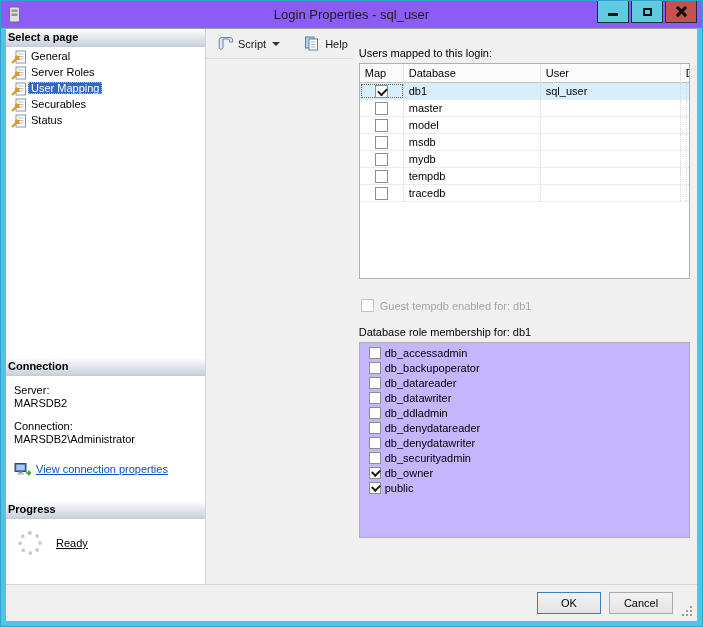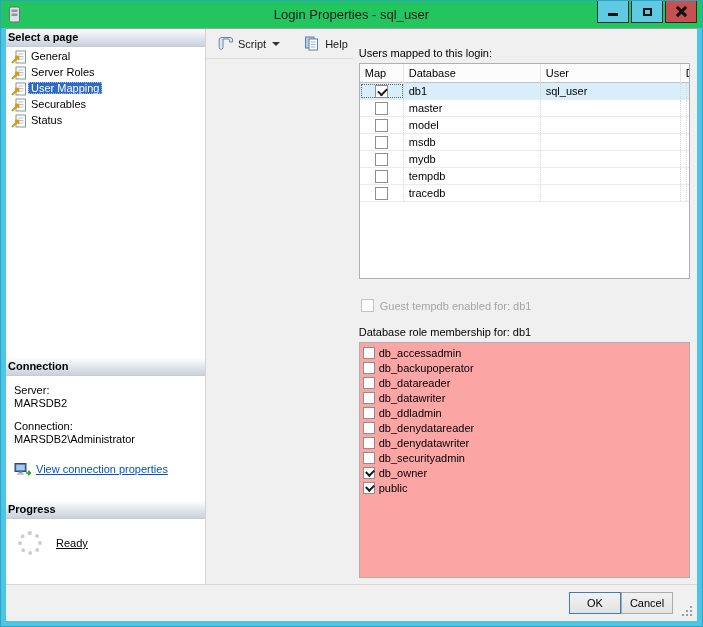--- a/index.html
+++ b/index.html
@@ -5,21 +5,21 @@
   * { margin:0; padding:0; box-sizing:border-box; }
   html,body { font-family:"Liberation Sans", sans-serif; background:#888; }
   .window{
     position:relative; width:703px; height:627px;
     background:#4ec5e4;
     border:1px solid #2da4c4;
     display:flex; flex-direction:column;
   }
   
   .titlebar{
-    height:27px; background:#22c55e; display:flex; align-items:center;
+    height:27px; background:#8b5cf6; display:flex; align-items:center;
     padding-left:7px; position:relative; flex:0 0 auto;
   }
   .app-icon{ width:13px; height:17px; display:inline-block; }
   .title{ position:absolute; left:0; right:0; text-align:center;
     font-size:13px; color:#1c1c1c; pointer-events:none; }
   .win-controls{ position:absolute; top:0; right:5px; display:flex; }
   .wbtn{ width:32px; height:22px; border:1px solid #16303a; border-top:none;
     background:#60cae2; display:flex; align-items:center; justify-content:center; margin-left:2px; }
   .wbtn.close{ background:#c75050; }
   .glyph-min{ width:10px; height:3px; background:#111; margin-top:6px; }
@@ -90,32 +90,32 @@
   
   .checkbox{ position:relative; width:13px; height:13px; background:#fff;
     border:1px solid #8e8e8e; display:inline-block; flex:0 0 13px; }
   .checkbox.checked::after{ content:""; position:absolute; left:2px; top:2px; width:7px; height:4px;
     border-left:2px solid #1a1a1a; border-bottom:2px solid #1a1a1a; transform:rotate(-45deg); }
   .checkbox.disabled{ border-color:#c3c3c3; background:#fdfdfd; }
   
   .guest-row{ display:flex; align-items:center; margin:0 0 14px 2px; }
   .guest-label{ font-size:11px; color:#a6a6a6; margin-left:6px; }
   
-  .role-list{ background:#fca5a5; border:1px solid #b0b0b3; height:236px; padding:2px 0 0 3px;
+  .role-list{ background:#c4b5fd; border:1px solid #b0b0b3; height:196px; padding:2px 0 0 9px;
     overflow:hidden; }
   .role-item{ display:flex; align-items:center; height:15px; }
   .role-item .checkbox{ width:12px; height:12px; flex:0 0 12px; }
   .role-item .checkbox.checked::after{ left:2px; top:1px; width:6px; height:4px; }
   .role-label{ font-size:11px; margin-left:4px; }
   
   .footer{ flex:0 0 37px; border-top:1px solid #d6d6d6; background:#f0f0f0;
     display:flex; align-items:center; justify-content:flex-end; padding-right:24px; position:relative; }
-  .btn{ width:52px; height:22px; font-size:11px; font-family:"Liberation Sans", sans-serif;
+  .btn{ width:64px; height:22px; font-size:11px; font-family:"Liberation Sans", sans-serif;
     background:linear-gradient(180deg,#f2f2f2,#e3e3e3); border:1px solid #ababab; cursor:pointer;
-    margin-left:0; color:#000; }
+    margin-left:8px; color:#000; }
   .btn.ok{ border-color:#3c7fb1; }
   .resize-grip{ position:absolute; right:3px; bottom:3px; width:12px; height:12px; }
   .resize-grip::after{ content:""; position:absolute; left:0; top:0; width:2px; height:2px;
     box-shadow:8px 0 #9b9b9b, 4px 4px #9b9b9b, 8px 4px #9b9b9b, 0 8px #9b9b9b, 4px 8px #9b9b9b, 8px 8px #9b9b9b; }
 </style>
 </head>
 <body>
 
 <div class="window">
 

